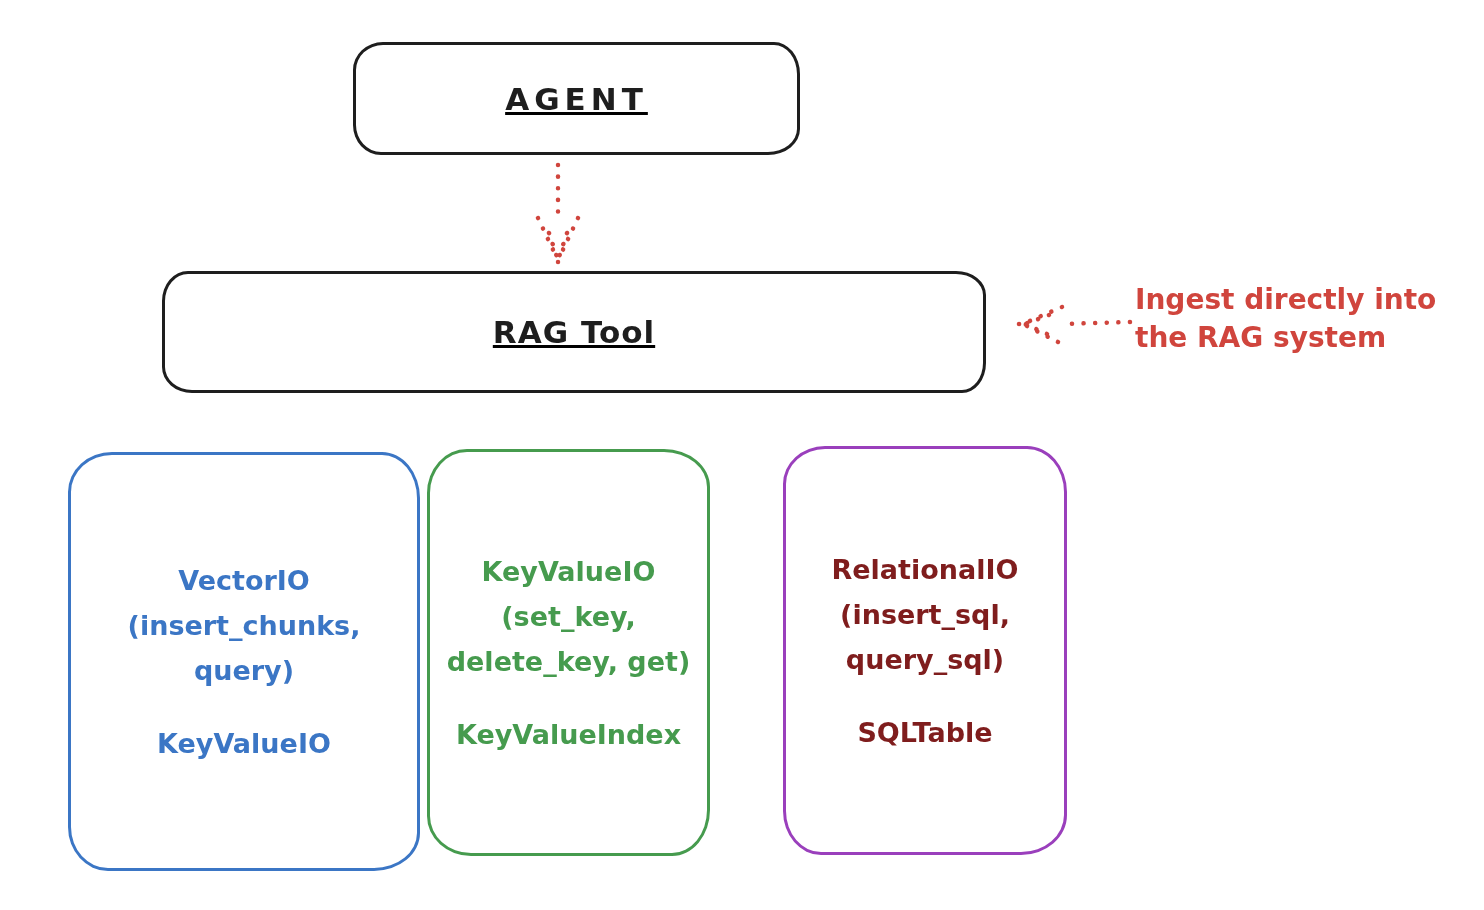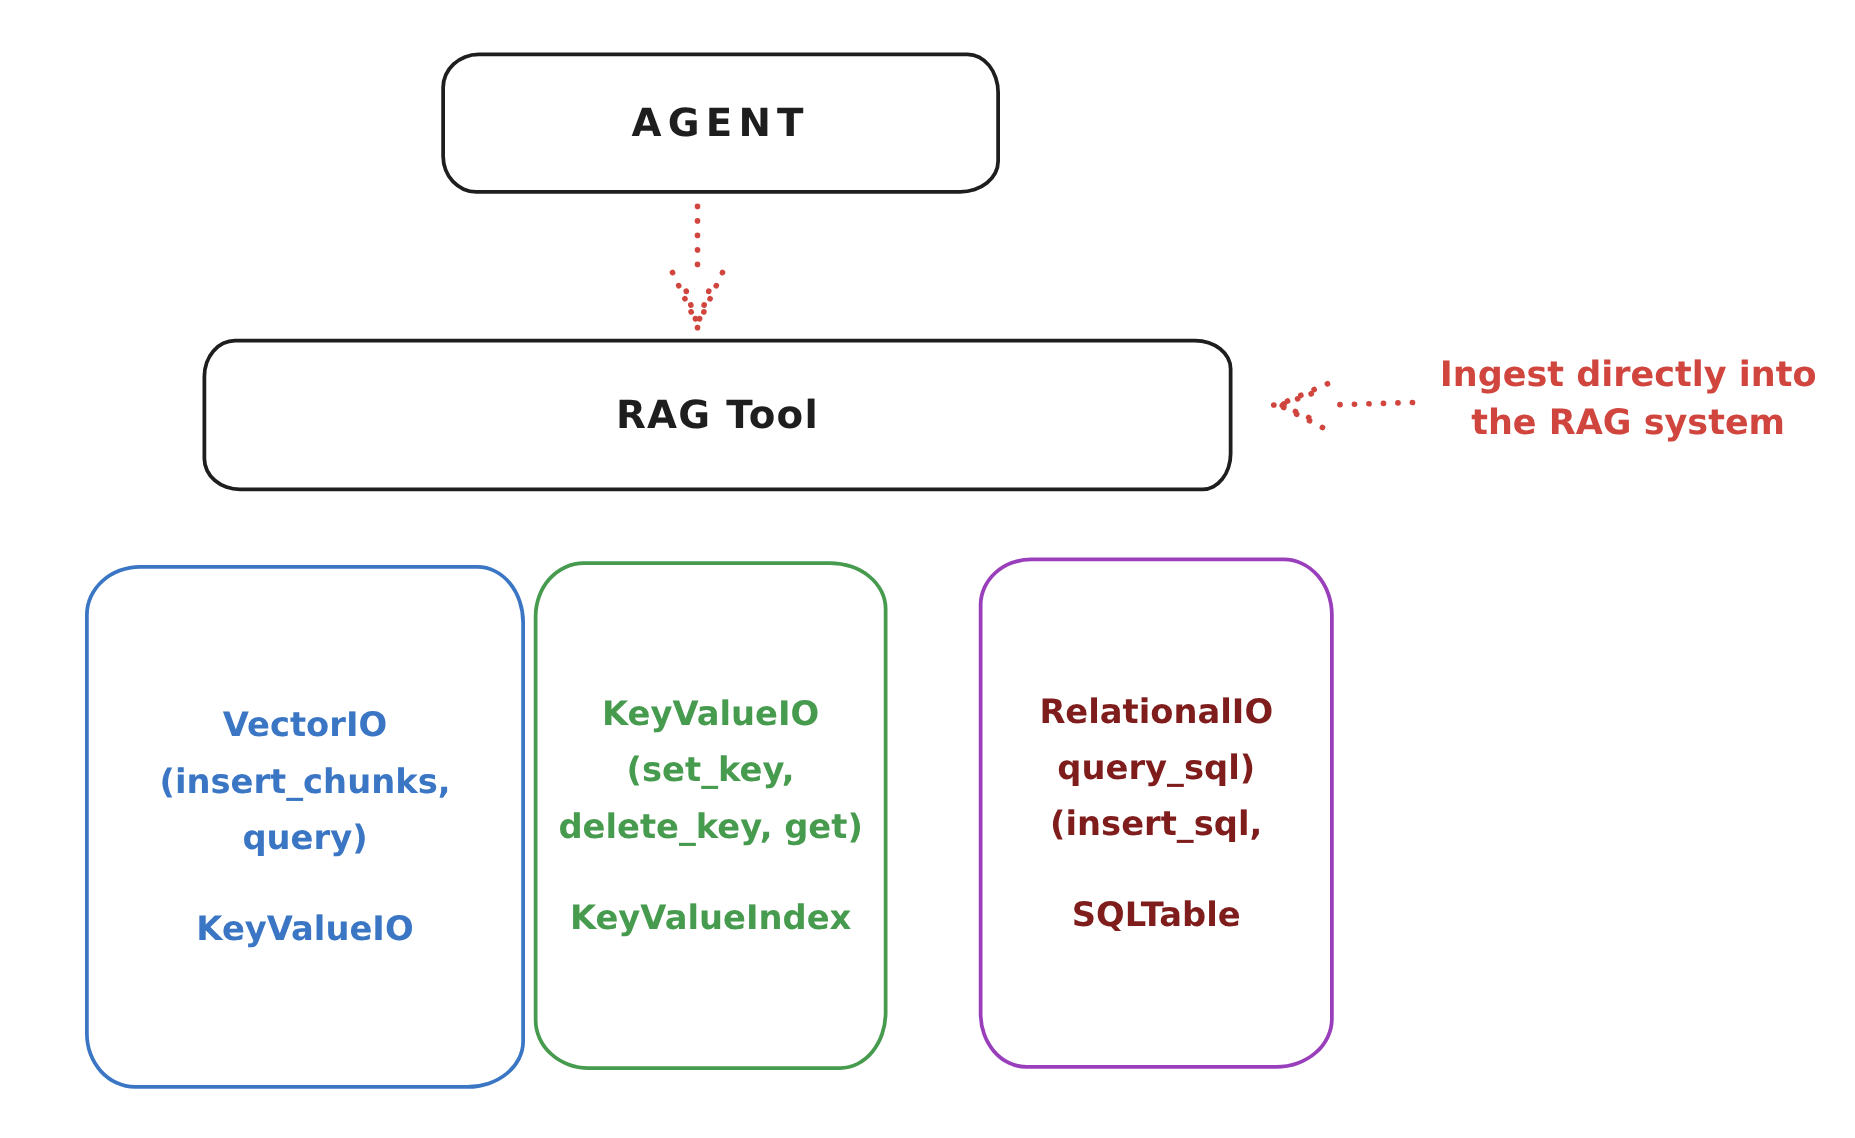--- a/index.html
+++ b/index.html
@@ -17,20 +17,21 @@
   .node {
     position: absolute;
     display: flex;
     align-items: center;
     justify-content: center;
     background: #ffffff;
   }
 
   .node-black {
     border: 3.5px solid #1e1e1e;
+    text-decoration: underline;
   }
 
   .node-label {
     color: #1e1e1e;
     font-weight: 600;
     text-align: center;
   }
 
   .agent-box {
     left: 353px; top: 42px; width: 447px; height: 113px;
@@ -78,21 +79,20 @@
 
   .line-gap { height: 28px; }
 
   .annotation {
     position: absolute;
     left: 1135px; top: 281px; width: 335px;
     color: #d0453d;
     font-weight: 700;
     font-size: 28px;
     line-height: 38px;
-    text-align: center;
   }
 
   .arrow-svg { position: absolute; }
 
   .dotted-arrow {
     fill: none;
     stroke: #d0453d;
     stroke-width: 4.5;
     stroke-linecap: round;
     stroke-dasharray: 0.1 11.5;
@@ -145,19 +145,19 @@
   <div class="backend-box backend-green">
     <div>KeyValueIO</div>
     <div>(set_key,</div>
     <div>delete_key, get)</div>
     <div class="line-gap"></div>
     <div>KeyValueIndex</div>
   </div>
 
   <div class="backend-box backend-purple">
     <div>RelationalIO</div>
+    <div>(insert_sql,</div>
     <div>query_sql)</div>
-    <div>(insert_sql,</div>
     <div class="line-gap"></div>
     <div>SQLTable</div>
   </div>
 
 </div>
 
 </body></html>

